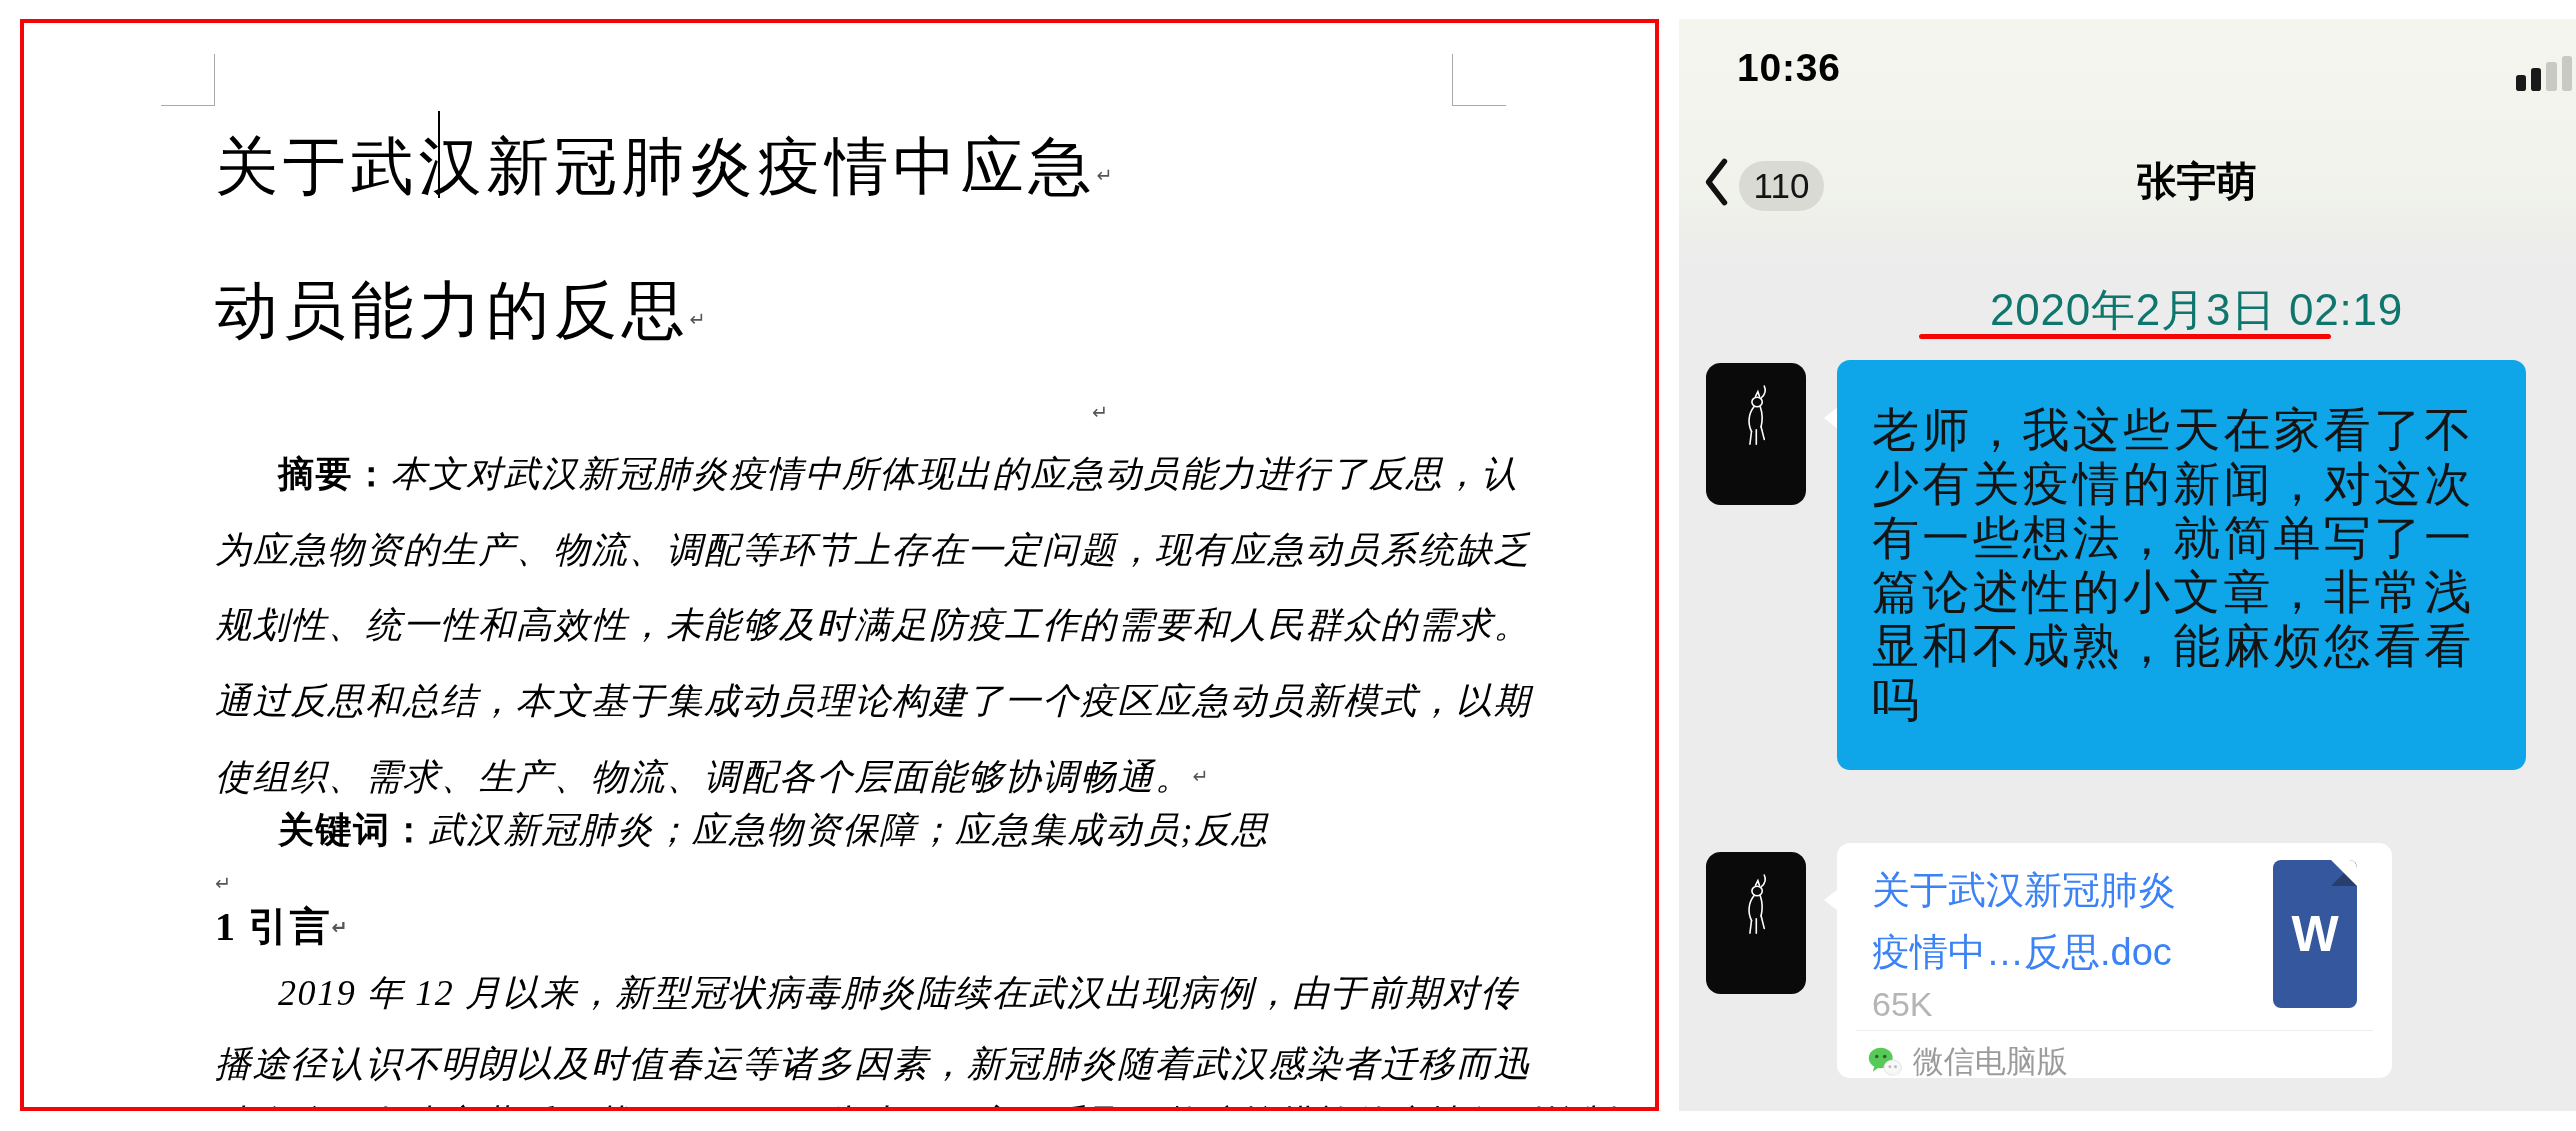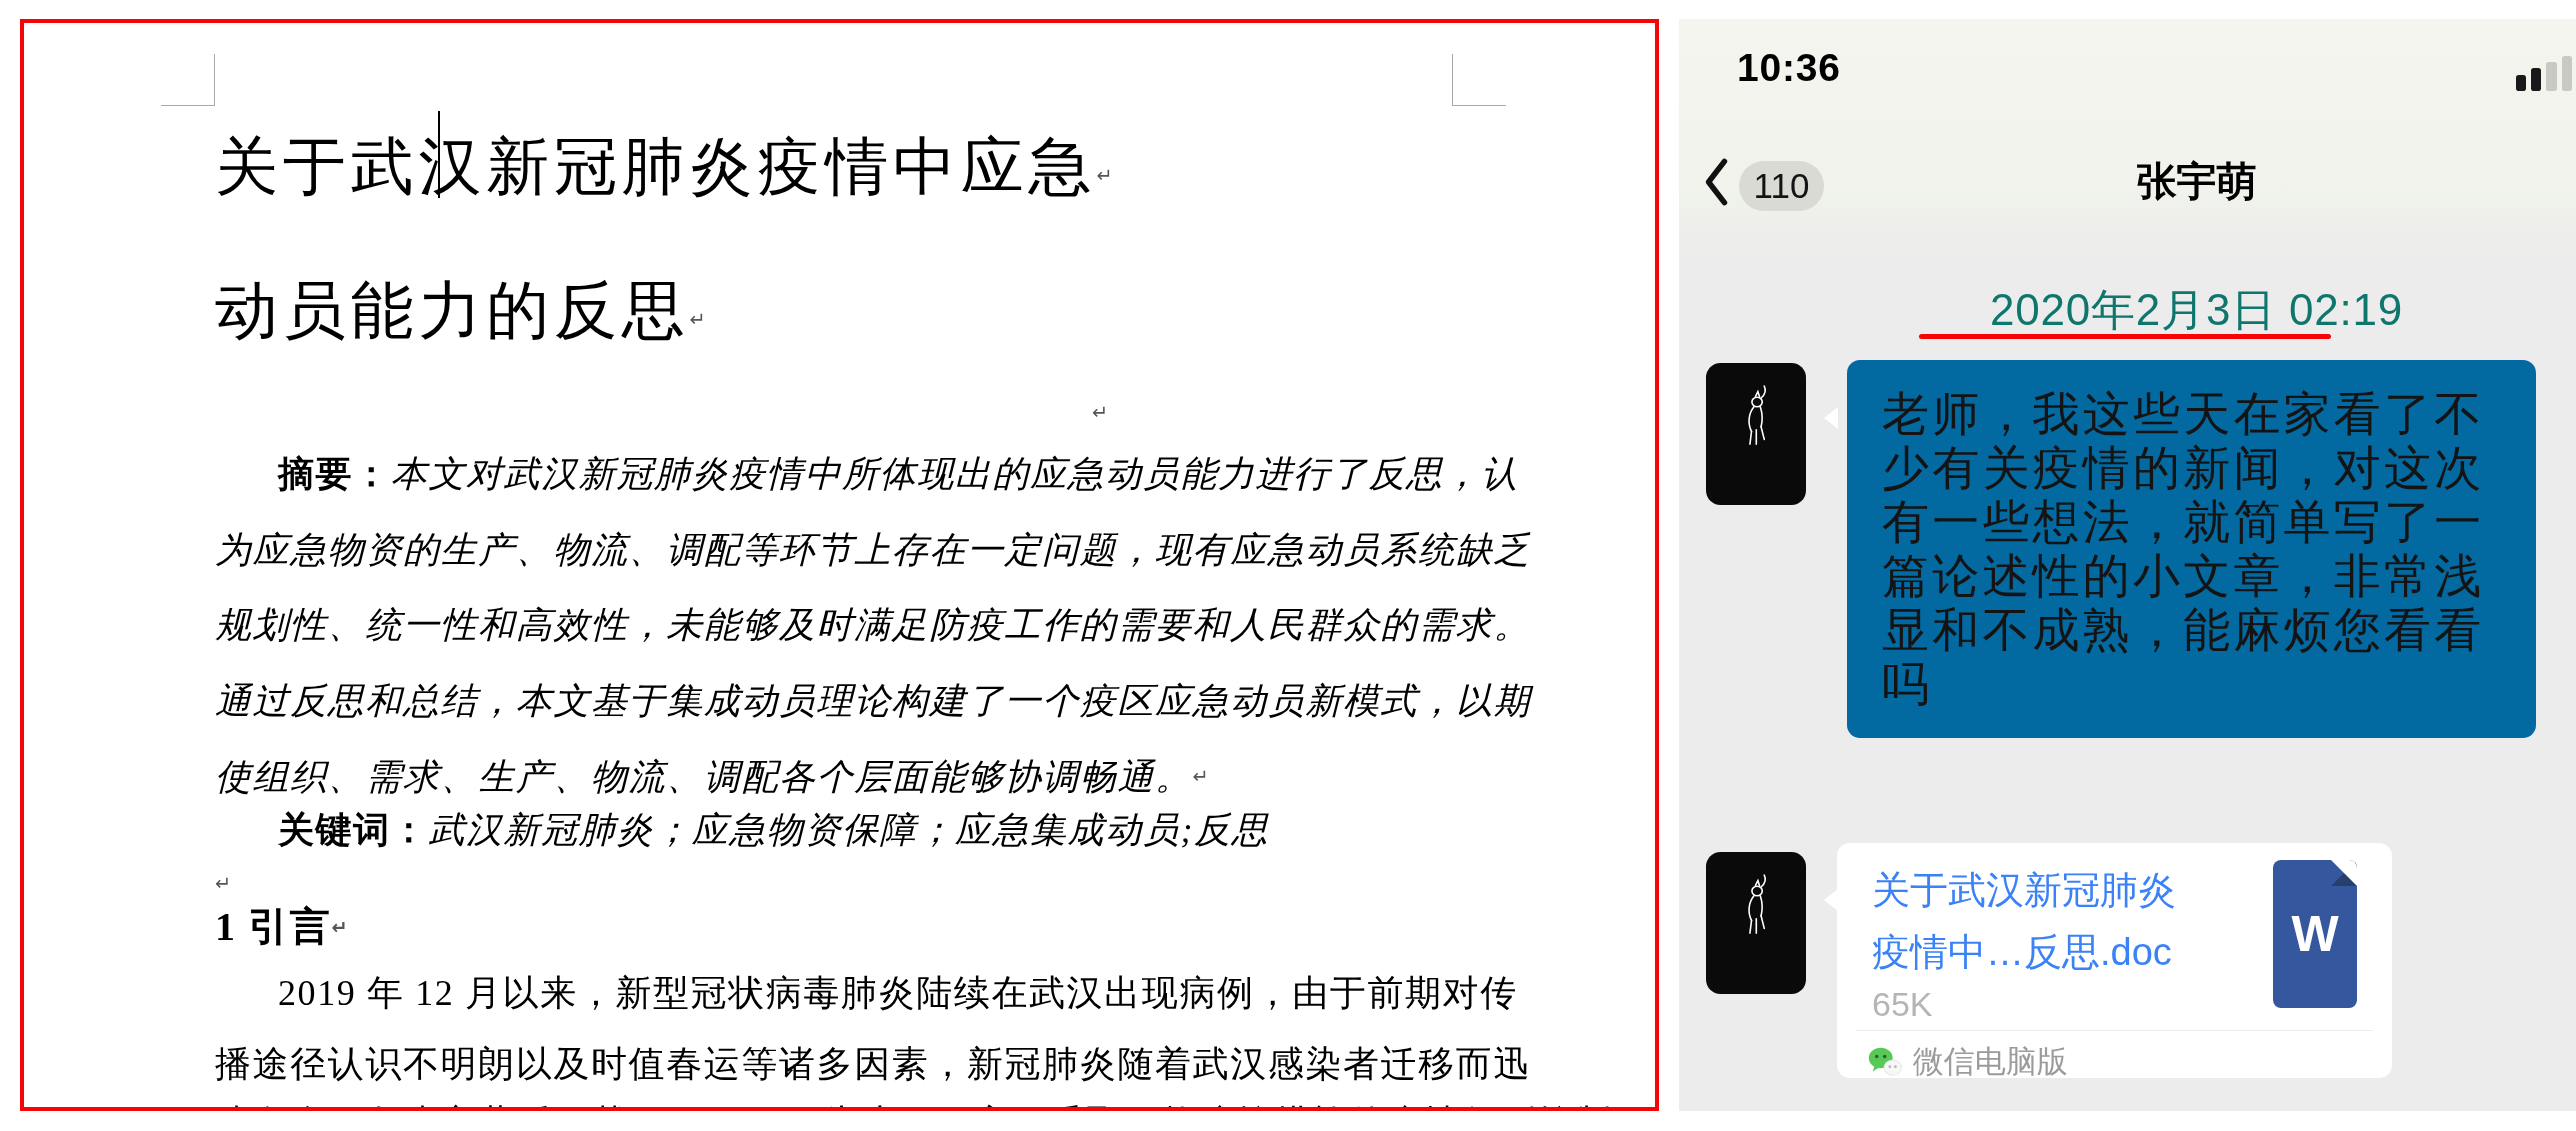--- a/index.html
+++ b/index.html
@@ -11,21 +11,21 @@
              border:4px solid #f60507;background:#ffffff;overflow:hidden;}
   .crop-mark{position:absolute;width:53px;height:51px;}
   .crop-tl{left:137px;top:31px;border-right:1.6px solid #a9a9a9;border-bottom:1.6px solid #a9a9a9;}
   .crop-tr{left:1428px;top:31px;border-left:1.6px solid #a9a9a9;border-bottom:1.6px solid #a9a9a9;}
   .caret{position:absolute;left:414px;top:88px;width:2.4px;height:87px;background:#000;}
   .doc-serif{font-family:"Liberation Serif","DejaVu Serif",serif;color:#000;}
   .doc-title{position:absolute;left:191px;width:1303px;text-align:left;
              font-size:63px;letter-spacing:4.8px;white-space:nowrap;}
   .pmark{font-size:19.3px;color:#555;letter-spacing:0;vertical-align:6.4px;font-family:"DejaVu Sans",sans-serif;}
   .pmark-abs{position:absolute;font-size:19.3px;color:#555;font-family:"DejaVu Sans",sans-serif;}
-  .doc-line{position:absolute;left:191px;width:1242px;font-size:36px;letter-spacing:1.6px;white-space:nowrap;}
+  .doc-line{position:absolute;left:191px;width:1242px;font-size:36px;letter-spacing:1.6px;white-space:nowrap;font-style:italic;}
   .kai{font-style:italic;}
   .indent{text-indent:63px;}
   .blabel{font-weight:bold;font-style:normal;}
   .doc-heading{position:absolute;left:191px;font-size:40px;font-weight:bold;letter-spacing:1.6px;}
 
   
   .phone{position:absolute;left:1679px;top:18.5px;width:1035px;height:1092px;background:#ececec;overflow:hidden;}
   .phone-top{position:absolute;left:0;top:0;width:100%;height:241px;
              background:linear-gradient(180deg,#f3f5ee 0%,#f0f2eb 72%,#ececec 100%);}
   .sb-time{position:absolute;left:58px;top:27px;font-size:39px;font-weight:bold;color:#000;letter-spacing:0.8px;}
@@ -48,22 +48,22 @@
   .hdr-menu i{width:8.8px;height:8.8px;border-radius:50%;background:#111;}
   .date-row{position:absolute;left:0;top:262px;width:100%;text-align:center;font-size:44px;color:#0f766e;letter-spacing:0.8px;}
   .date-underline{position:absolute;left:240px;top:315px;width:412px;height:5.6px;background:#f60507;border-radius:3.2px;}
   .avatar{position:absolute;left:26.5px;width:100px;height:142px;border-radius:14.5px;background:#0a0a0a;
           display:flex;align-items:flex-start;justify-content:center;overflow:hidden;}
   .avatar svg{margin-top:22.5px;}
   .av1{top:344px;} .av2{top:833px;}
   .tail{position:absolute;width:0;height:0;border-top:11.3px solid transparent;border-bottom:11.3px solid transparent;
         border-right:14.5px solid #ffffff;}
   .tail1{left:145px;top:388px;} .tail2{left:145px;top:870px;}
-  .bubble{position:absolute;left:168px;top:341px;width:689px;background:#0369a1;border-radius:13px;
-          padding:27px 35px;box-sizing:border-box;}
+  .bubble{position:absolute;left:158px;top:341px;width:689px;background:#0ea5e9;border-radius:13px;
+          padding:43px 35px;box-sizing:border-box;}
   .bubble .ln{font-size:47px;line-height:54px;letter-spacing:3.2px;color:#141414;white-space:nowrap;}
   .fcard{position:absolute;left:158px;top:824px;width:555px;height:235px;background:#ffffff;border-radius:13px;}
   .fname{position:absolute;left:35px;top:16px;width:386px;font-size:38px;line-height:62px;color:#3b82f6;white-space:nowrap;}
   .wicon{position:absolute;right:35px;top:17.7px;width:84px;height:148px;border-radius:8px;background:#34579d;overflow:hidden;}
   .wicon .w{position:absolute;left:0;top:0;width:100%;height:100%;display:flex;align-items:center;justify-content:center;
             color:#fff;font-size:50px;font-weight:bold;}
   .fold-dark{position:absolute;top:0;right:0;width:0;height:0;border-left:26px solid transparent;border-bottom:26px solid #273f6d;}
   .fold-white{position:absolute;top:0;right:0;width:0;height:0;border-left:26px solid transparent;border-top:26px solid #ffffff;}
   .fsize{position:absolute;left:35px;top:142px;font-size:34px;color:#b5b5b5;}
   .fdivider{position:absolute;left:19.3px;right:19.3px;top:187px;height:1.6px;background:#ededed;}

